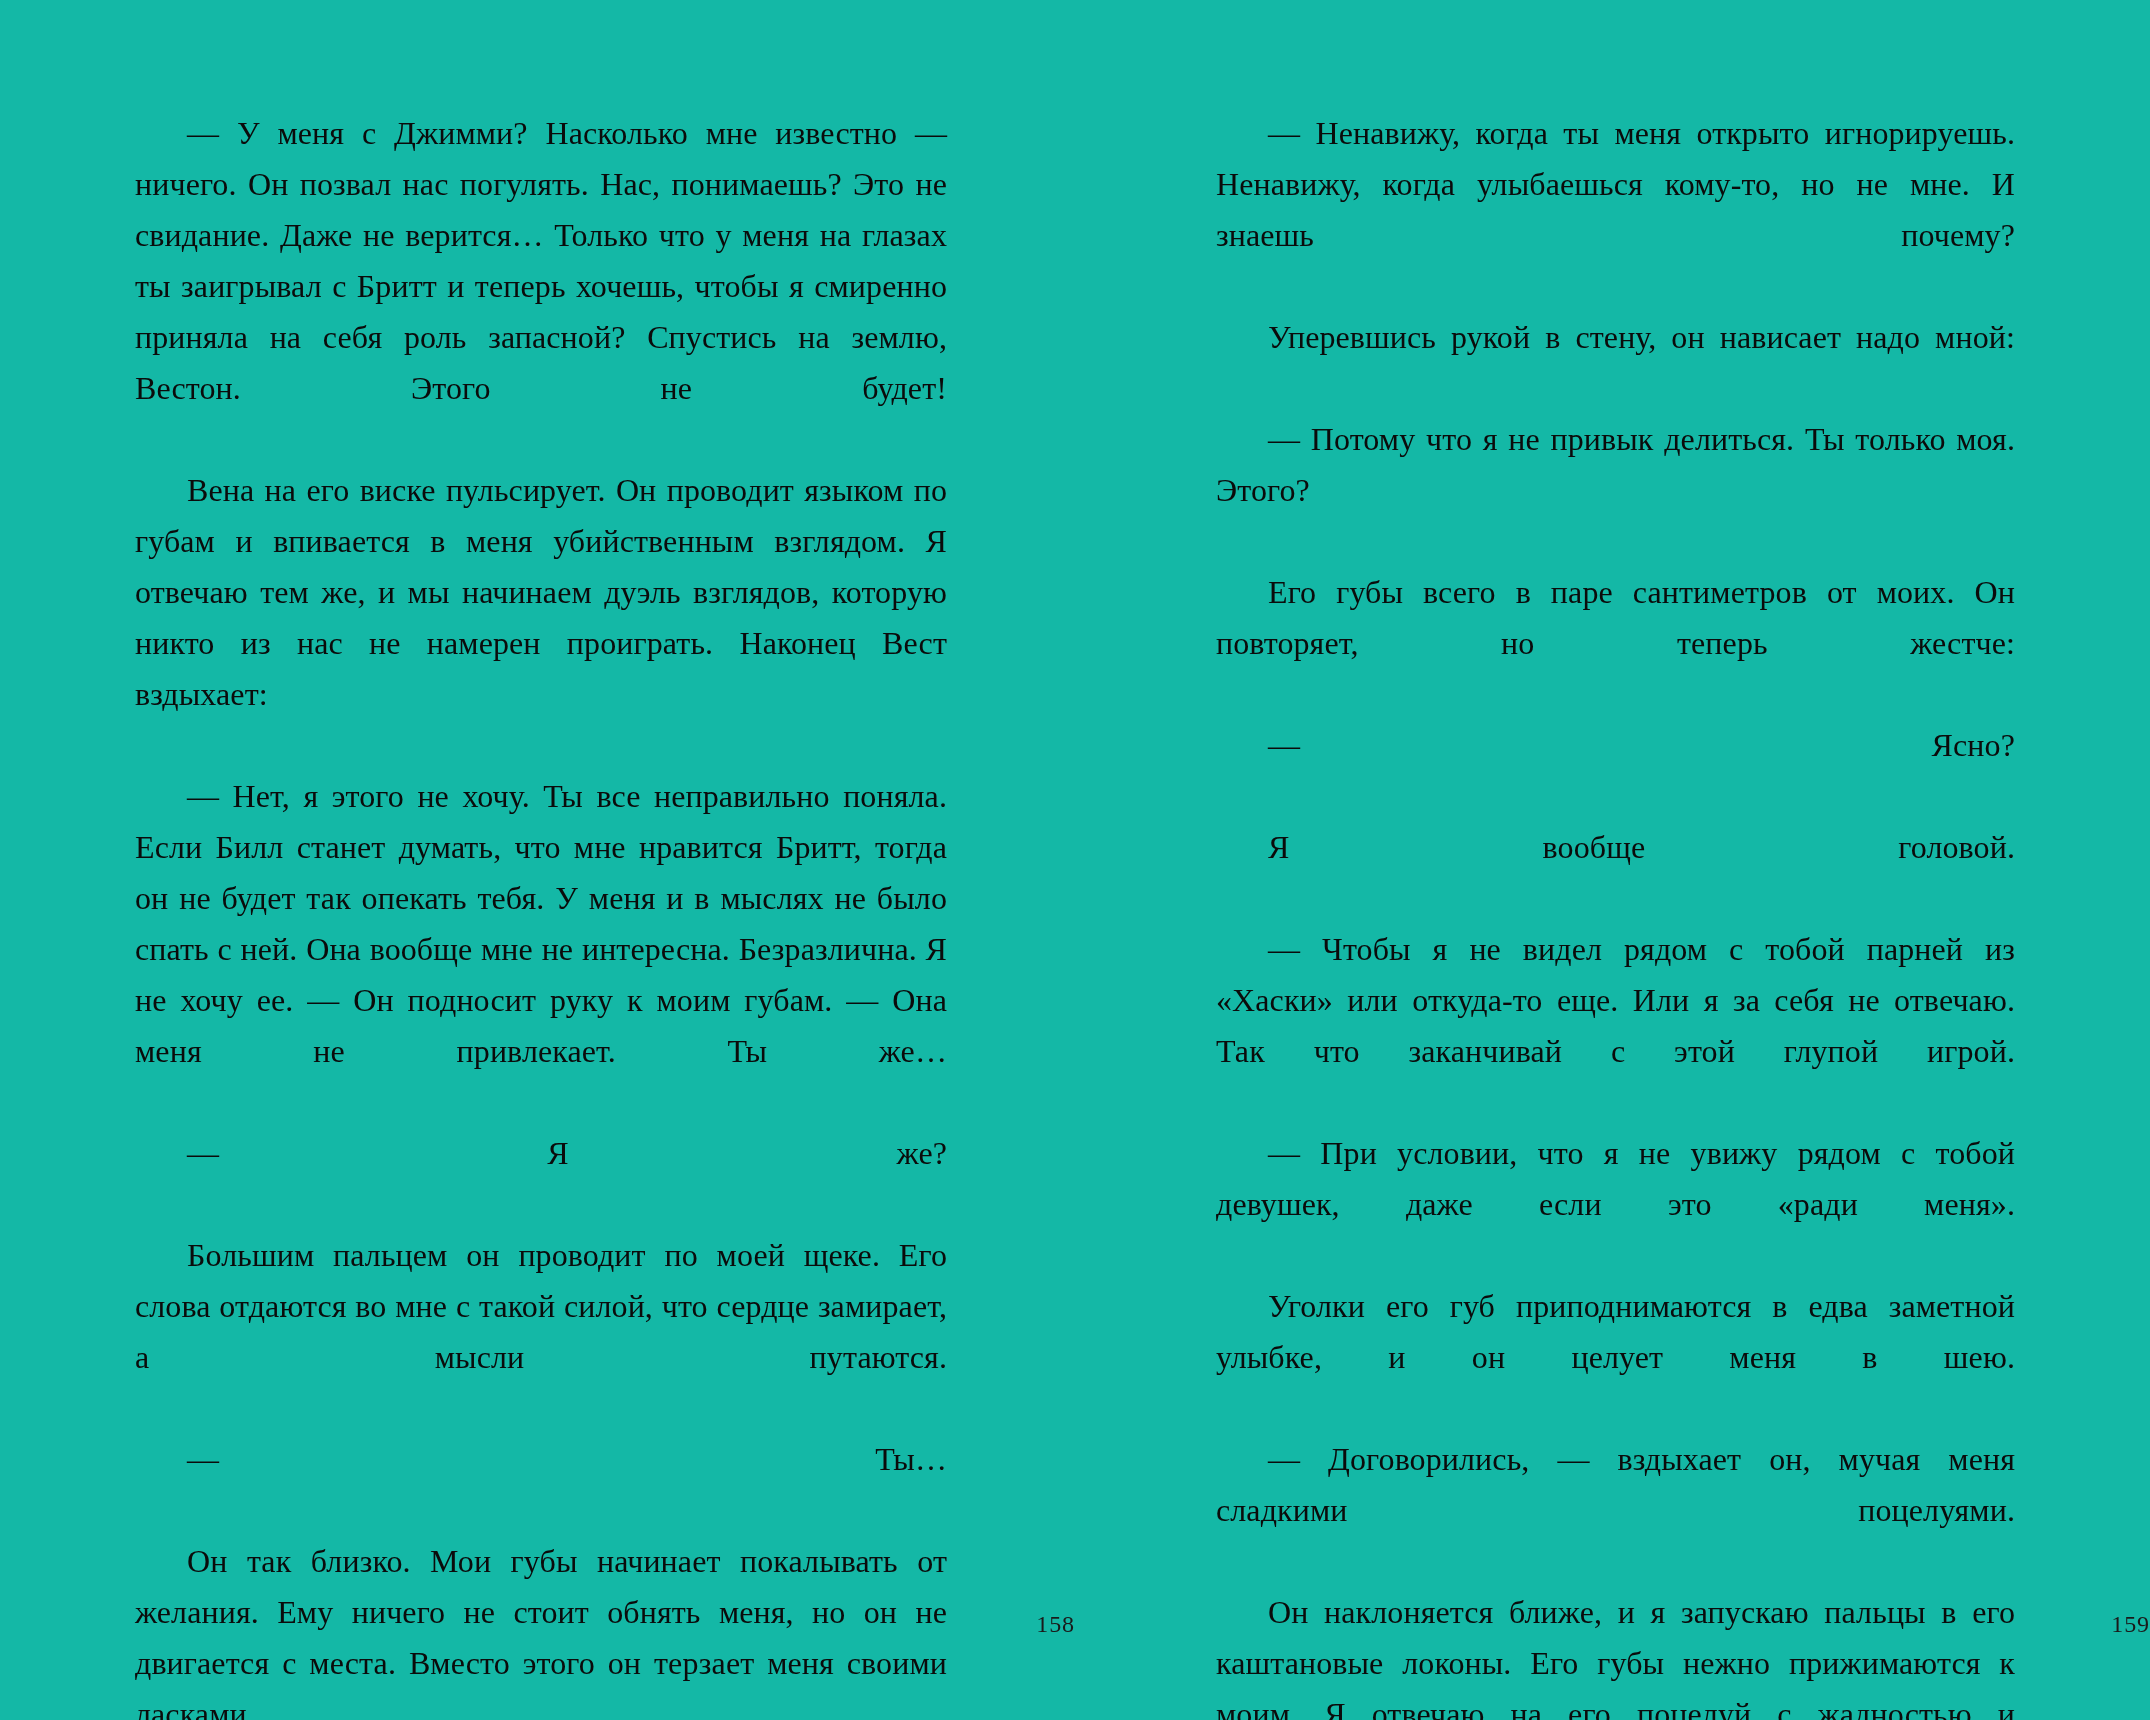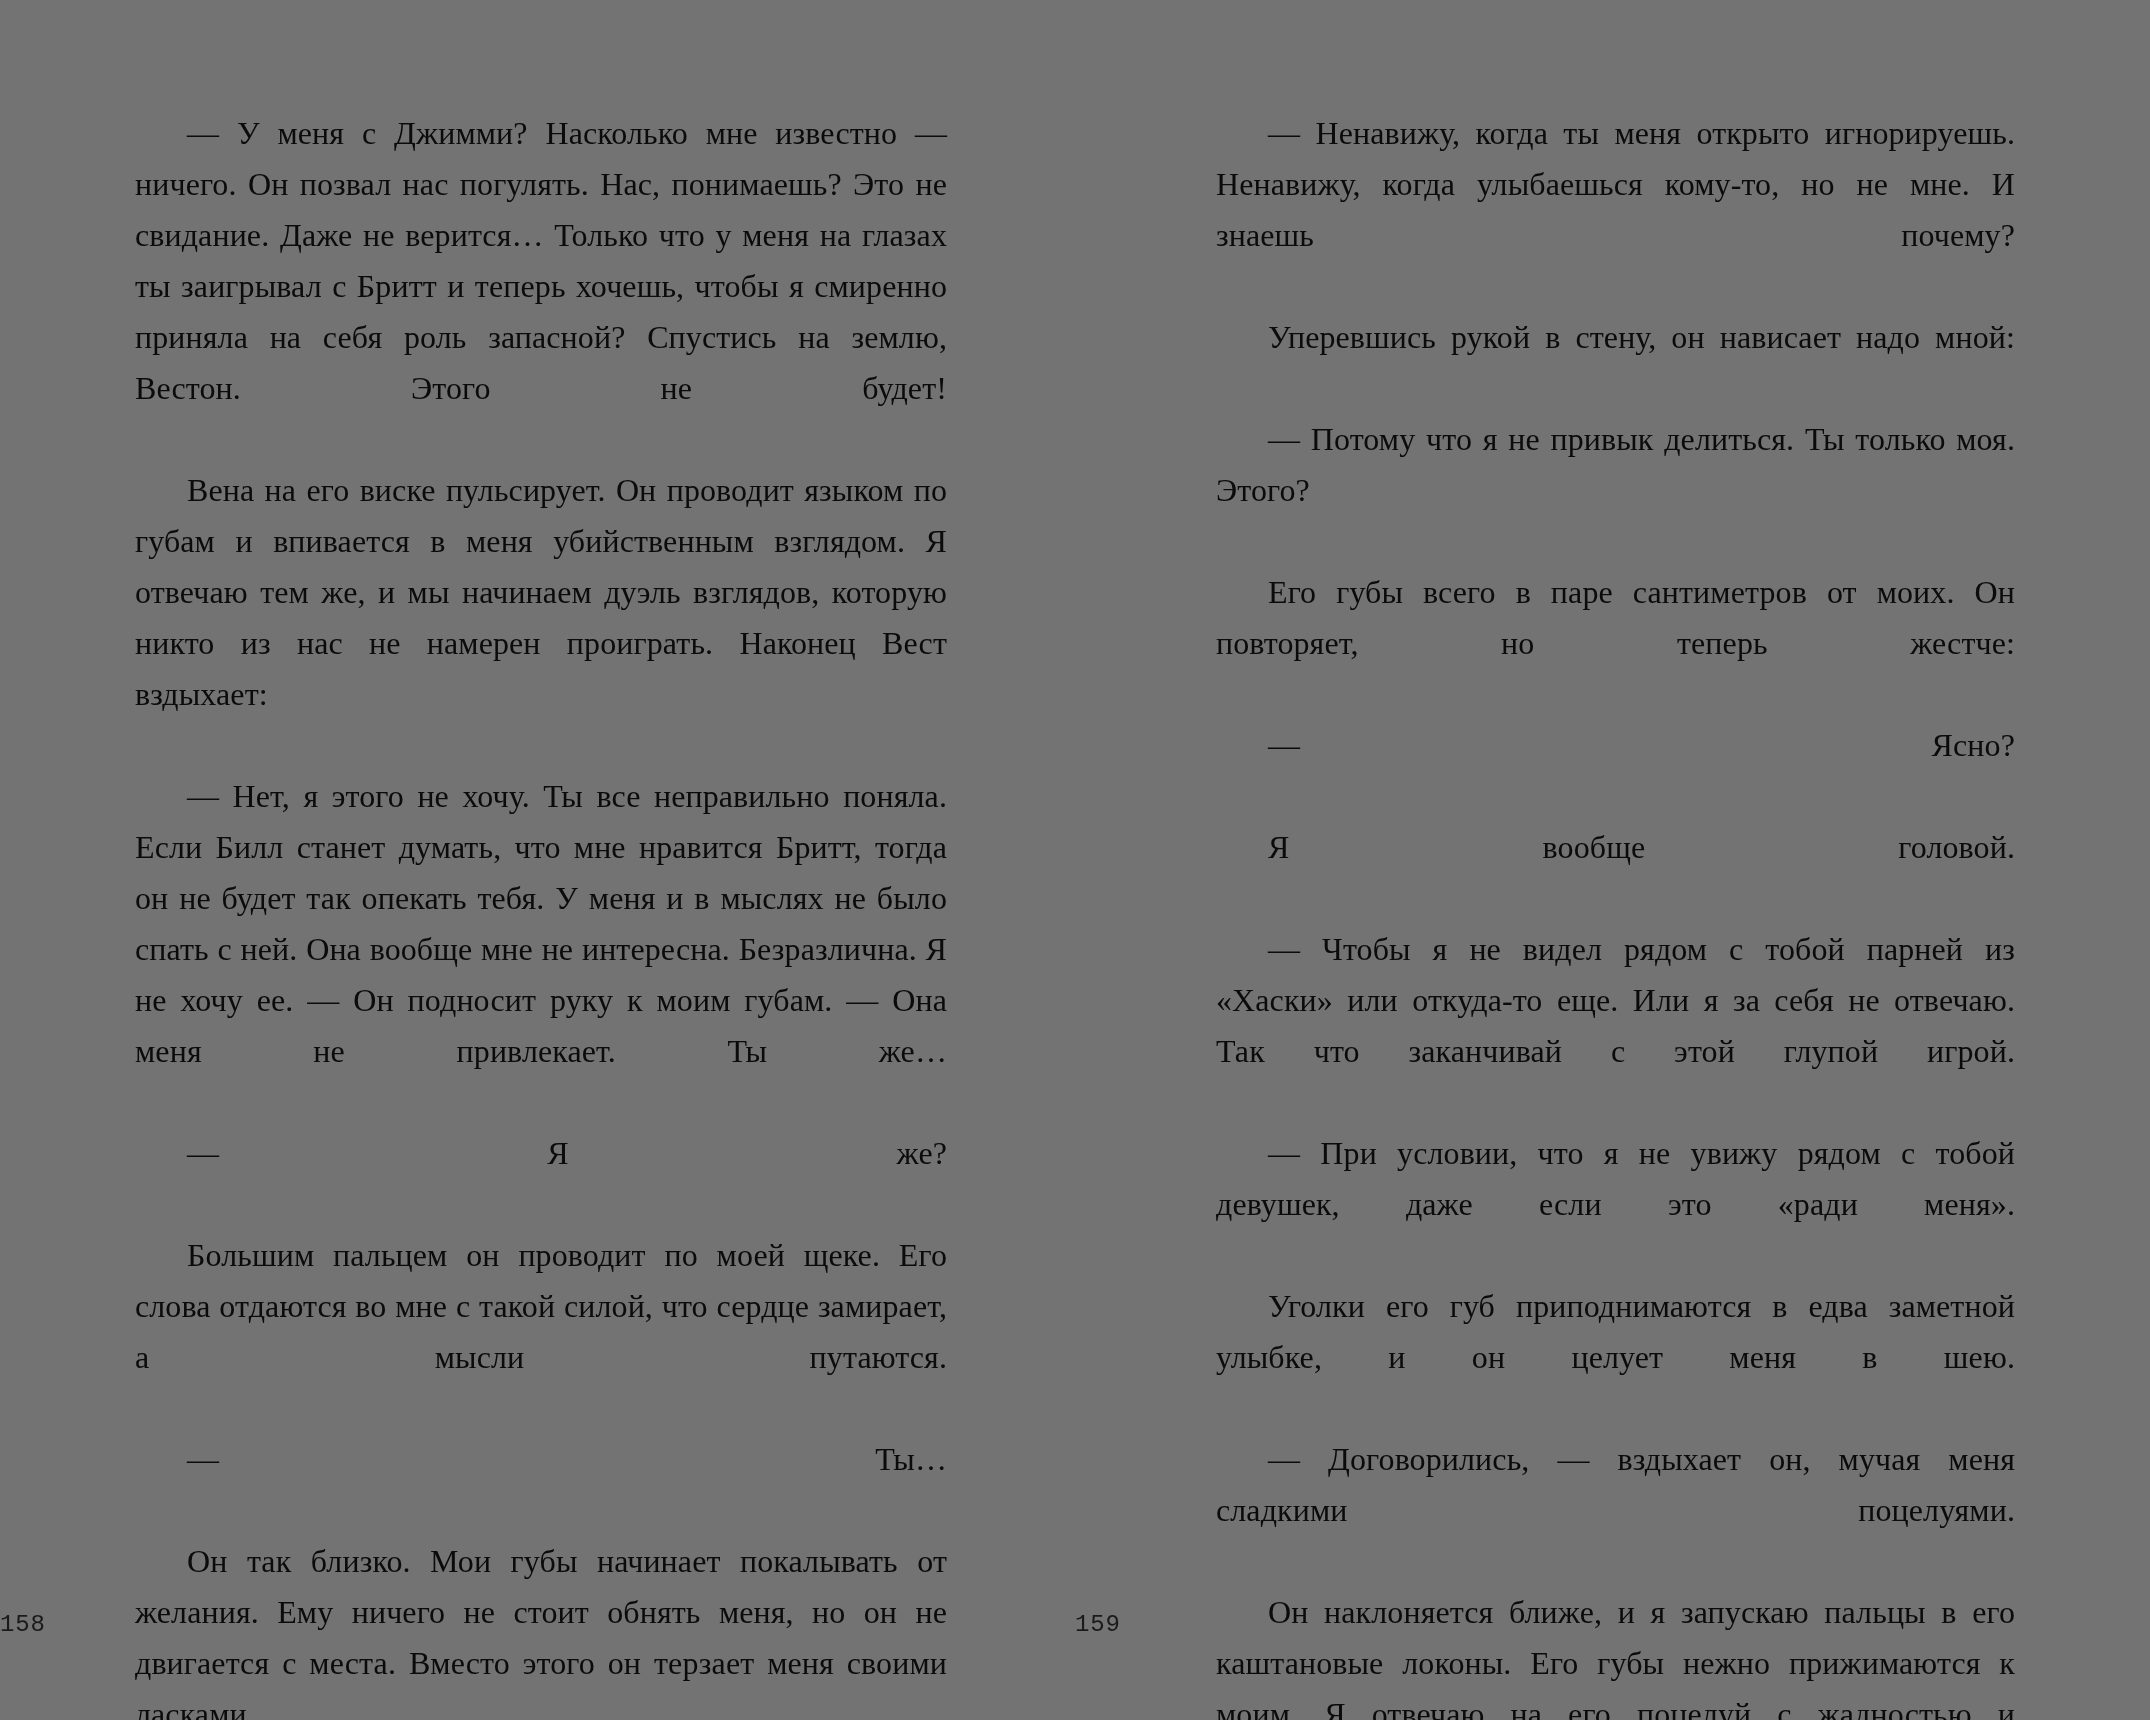--- a/index.html
+++ b/index.html
@@ -23,21 +23,21 @@
     background: #ffffff;
     display: flex;
     box-sizing: border-box;
   }
 
   .page {
     position: relative;
     width: 1075px;
     height: 1720px;
     box-sizing: border-box;
-    background: #737373;
+    background: #14b8a6;
   }
   .page.left  { padding: 0 128px 0 135px; }
   .page.right { padding: 0 135px 0 141px; }
 
   .textblock {
     position: absolute;
     top: 108px;
     bottom: 168px;
   }
   .page.left  .textblock { left: 135px;  right: 128px; }
@@ -62,22 +62,22 @@
     content: "";
     display: inline-block;
     width: 100%;
   }
 
   .folio {
     position: absolute;
     bottom: 82px;
     left: 0;
     right: 0;
-    text-align: left;
-    font-family: Liberation Mono, monospace;
+    text-align: right;
+    font-family: Liberation Serif, serif;
     font-size: 24px;
     letter-spacing: 0.9px;
     color: #1a1a1a;
   }
 
   .gutter {
     position: absolute;
     left: 1075px;
     top: 0;
     width: 0.7px;

